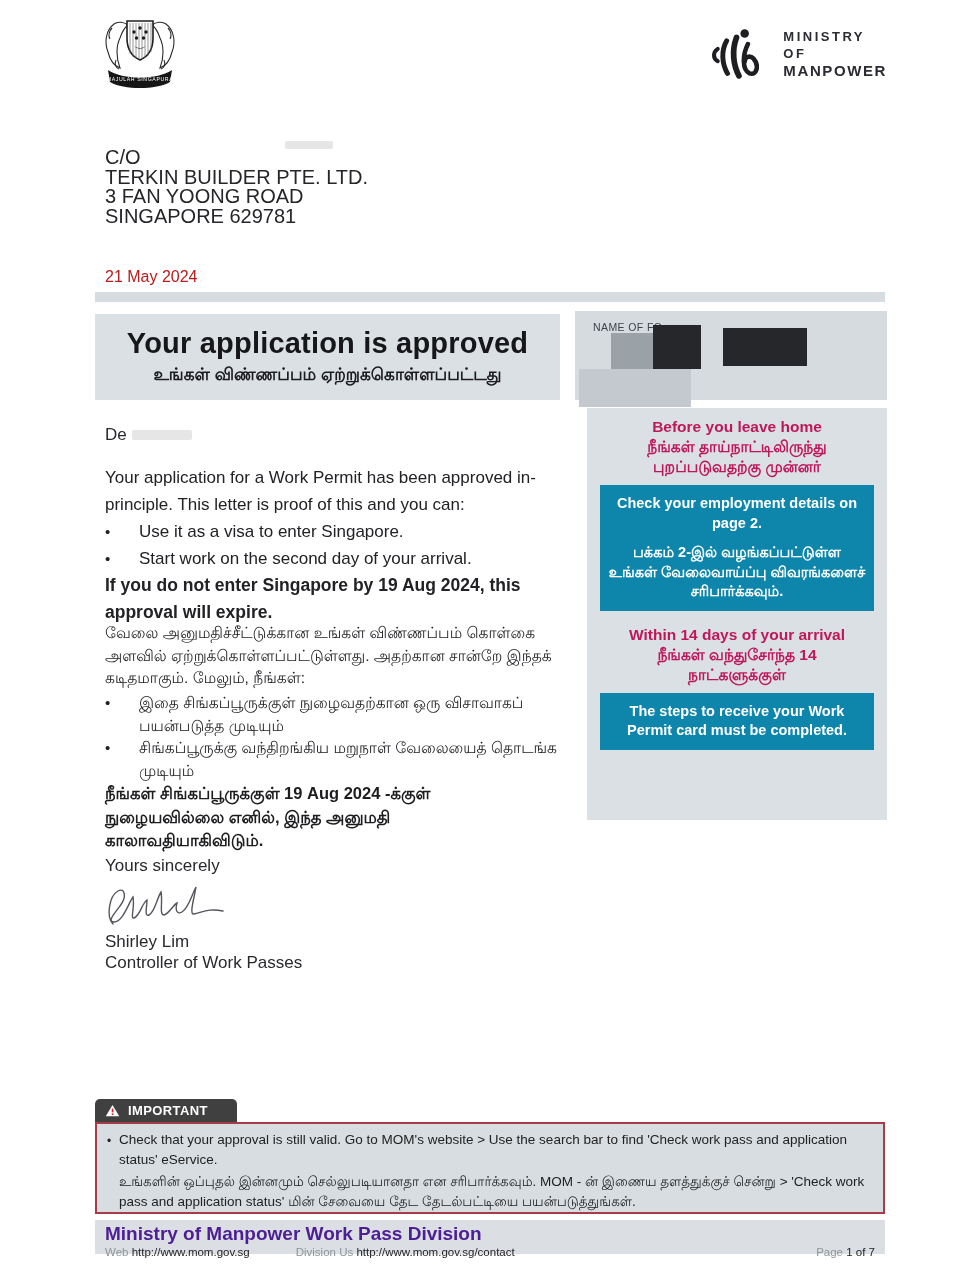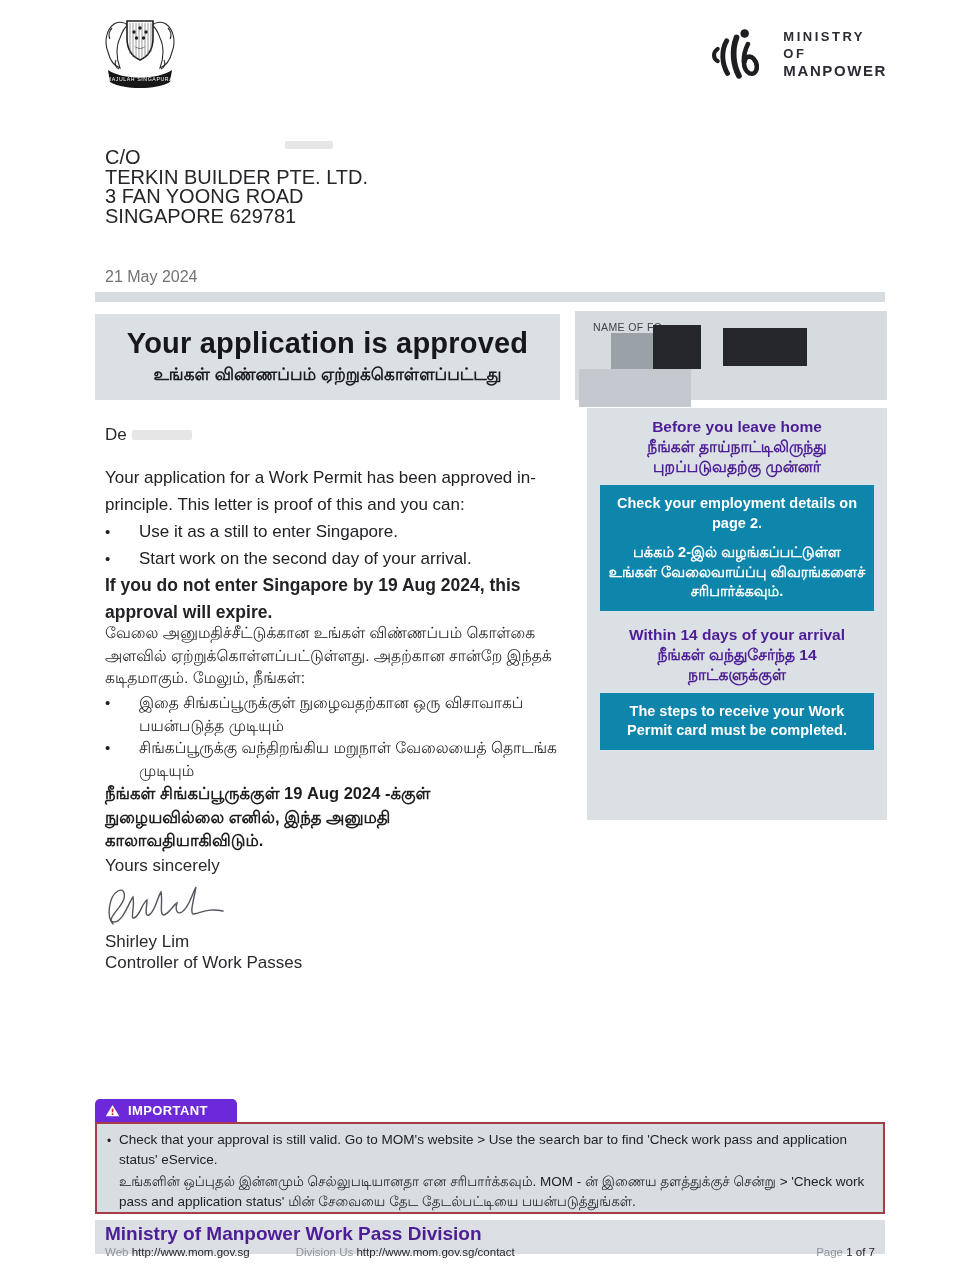--- a/index.html
+++ b/index.html
@@ -8,21 +8,21 @@
     font-family:"Liberation Sans","DejaVu Sans",sans-serif;color:#2a2a2e;
     overflow:hidden;margin:0 auto;
   }
   .abs{position:absolute;}
   
   .coa{left:98px;top:8px;width:84px;height:84px;}
   .momlogo{left:712px;top:22px;width:175px;height:62px;display:flex;align-items:center;gap:24px;}
   .momtext{font-weight:bold;color:#2b2b33;line-height:17px;font-size:13px;letter-spacing:2.5px;}
   
   .addr{left:105px;top:148px;font-size:20px;line-height:19.5px;color:#26262a;}
-  .date{left:105px;top:268px;font-size:16px;color:#737373;}
+  .date{left:105px;top:268px;font-size:16px;color:#b91c1c;}
   .smudge{background:#d9d9d9;opacity:.65;border-radius:2px;}
   
   .thinbar{left:95px;top:292px;width:790px;height:10px;background:#d7dce1;}
   .banner{left:95px;top:314px;width:465px;height:86px;background:#dbe0e5;text-align:center;}
   .banner .title{margin-top:13px;font-size:29px;font-weight:bold;color:#17171a;letter-spacing:.2px;}
   .banner .title-ta{margin-top:5px;font-size:17px;font-weight:bold;color:#1c1c1f;}
   
   .namebox{left:575px;top:311px;width:312px;height:89px;background:#d6dbdf;overflow:visible;}
   .namebox .lbl{position:absolute;left:18px;top:10px;font-size:10.5px;letter-spacing:.4px;color:#3d434a;}
   .redact-black{position:absolute;background:#26272b;}
@@ -38,26 +38,26 @@
   .b-sp{width:20px;flex:none;}
   .expiry{top:572px;font-weight:bold;font-size:17.5px;width:430px;}
   .ta-para{top:622px;font-size:15.5px;line-height:22.5px;color:#232327;}
   .ta-bullets{top:692px;font-size:15.5px;line-height:22.5px;}
   .ta-expiry{top:782px;width:370px;font-weight:bold;font-size:16.5px;line-height:23.5px;color:#1d1d20;}
   .closing{left:105px;top:856px;font-size:17px;}
   .sig{left:103px;top:884px;}
   .signer{left:105px;top:932px;font-size:17px;line-height:20.5px;}
   
   .sidebar{left:587px;top:408px;width:300px;height:412px;background:#dbe0e4;}
-  .sb-h{margin-top:9px;text-align:center;font-weight:bold;font-size:15.5px;line-height:20px;color:#4c1d95;padding:0 20px;}
+  .sb-h{margin-top:9px;text-align:center;font-weight:bold;font-size:15.5px;line-height:20px;color:#be185d;padding:0 20px;}
   .tealbox{margin:8px 13px 0 13px;background:#0e86ac;color:#ffffff;text-align:center;
            font-weight:bold;font-size:14.5px;line-height:19.5px;padding:9px 8px;}
   .tealbox .ta{margin-top:10px;}
   
-  .imp-tab{left:95px;top:1099px;width:142px;height:23px;background:#6d28d9;border-radius:5px 5px 0 0;
+  .imp-tab{left:95px;top:1099px;width:142px;height:23px;background:#404040;border-radius:5px 5px 0 0;
            color:#fff;font-weight:bold;font-size:13px;display:flex;align-items:center;gap:8px;padding-left:10px;box-sizing:border-box;letter-spacing:.4px;}
   .imp-box{left:95px;top:1122px;width:790px;height:92px;background:#d8dde1;border:2px solid #a73c49;
            box-sizing:border-box;padding:6px 12px 6px 10px;font-size:13.5px;line-height:20px;color:#222;}
   .imp-row{display:flex;}
   .imp-dot{width:12px;flex:none;font-size:12px;padding-top:1px;}
   .imp-ta{margin-left:12px;margin-top:2px;}
   
   .footbar{left:95px;top:1220px;width:790px;height:34px;background:#dbdfe3;box-sizing:border-box;padding:3px 10px 0 10px;}
   .foot-div{font-weight:bold;font-size:19px;color:#4c1d95;}
   .foot-row{display:flex;font-size:11.5px;margin-top:1px;color:#24242a;}
@@ -143,21 +143,21 @@
 
   <div class="abs salut">De</div>
   <div class="abs smudge" style="left:132px;top:430px;width:60px;height:10px;"></div>
 
   <div class="abs body-col para1">Your application for a Work Permit has been approved in-principle. This letter is proof of this and you can:</div>
 
   <div class="abs body-col bullets">
     <div class="b-row">
       <span class="b-dot">•</span>
         <span class="b-sp"></span>
-      <span>Use it as a still to enter Singapore.</span>
+      <span>Use it as a visa to enter Singapore.</span>
     </div>
     <div class="b-row">
       <span class="b-dot">•</span>
         <span class="b-sp"></span>
       <span>Start work on the second day of your arrival.</span>
     </div>
   </div>
 
   <div class="abs body-col expiry">If you do not enter Singapore by 19 Aug 2024, this approval will expire.</div>
 

